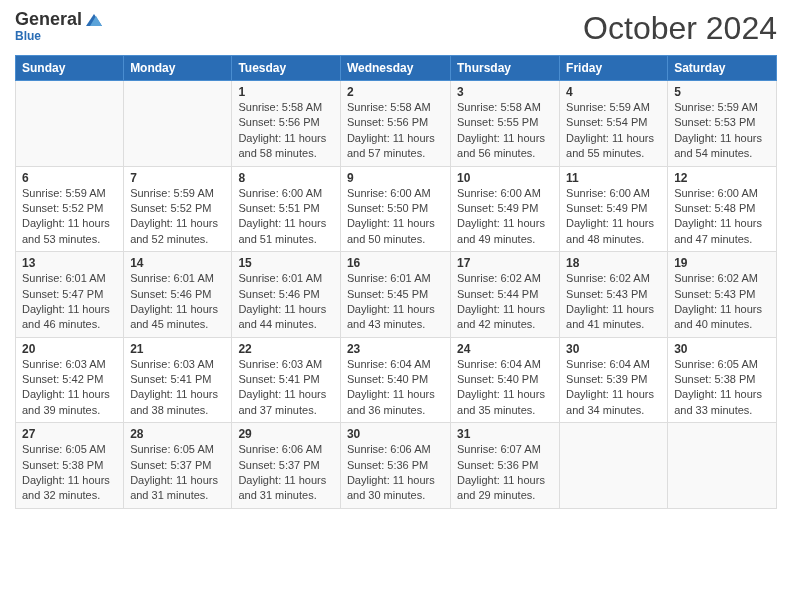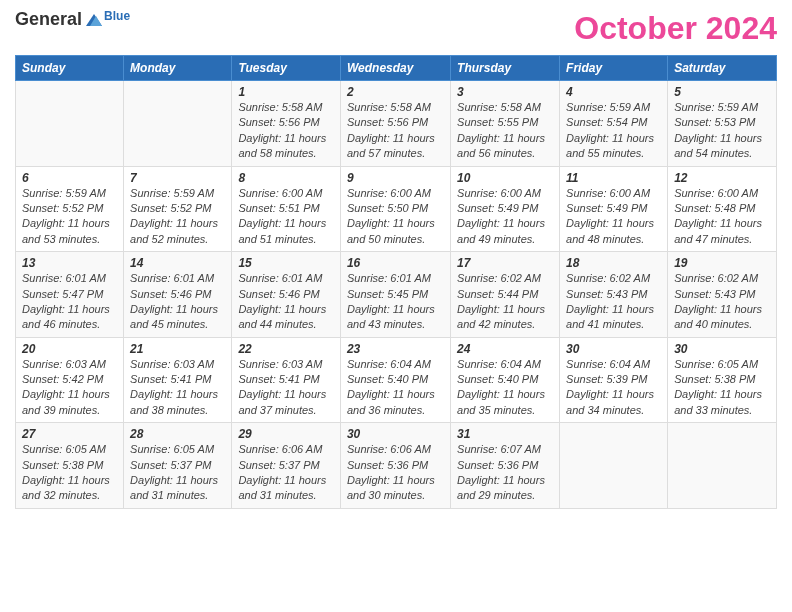--- a/index.html
+++ b/index.html
@@ -21,21 +21,21 @@
       justify-content: space-between;
       align-items: flex-start;
       margin-bottom: 8px;
     }
     .logo {
       display: flex;
       align-items: center;
     }
     .logo-text {
       display: flex;
-      flex-direction: row;
+      flex-direction: column;
       line-height: 1.1;
     }
     .logo-general {
       font-size: 18px;
       font-weight: bold;
       color: #333;
     }
     .logo-blue {
       font-size: 12px;
       font-weight: bold;
@@ -45,33 +45,32 @@
       width: 20px;
       height: 20px;
       margin-left: 2px;
       align-self: flex-start;
     }
     .title-section {
       text-align: right;
     }
     .month-title {
       font-size: 32px;
-      font-weight: bold;
-      color: #ec4899;
+      font-weight: normal;
+      color: #404040;
     }
     .location {
       font-size: 14px;
       color: #555;
     }
     .calendar {
       width: 100%;
       border-collapse: collapse;
       border: 1px solid #ccc;
       font-size: 10.5px;
-      font-style: italic;
     }
     .calendar thead tr th {
       background-color: #2a6db5;
       color: #fff;
       text-align: left;
       padding: 5px 6px;
       font-size: 12px;
       font-weight: bold;
       border: 1px solid #4a8dd0;
     }

